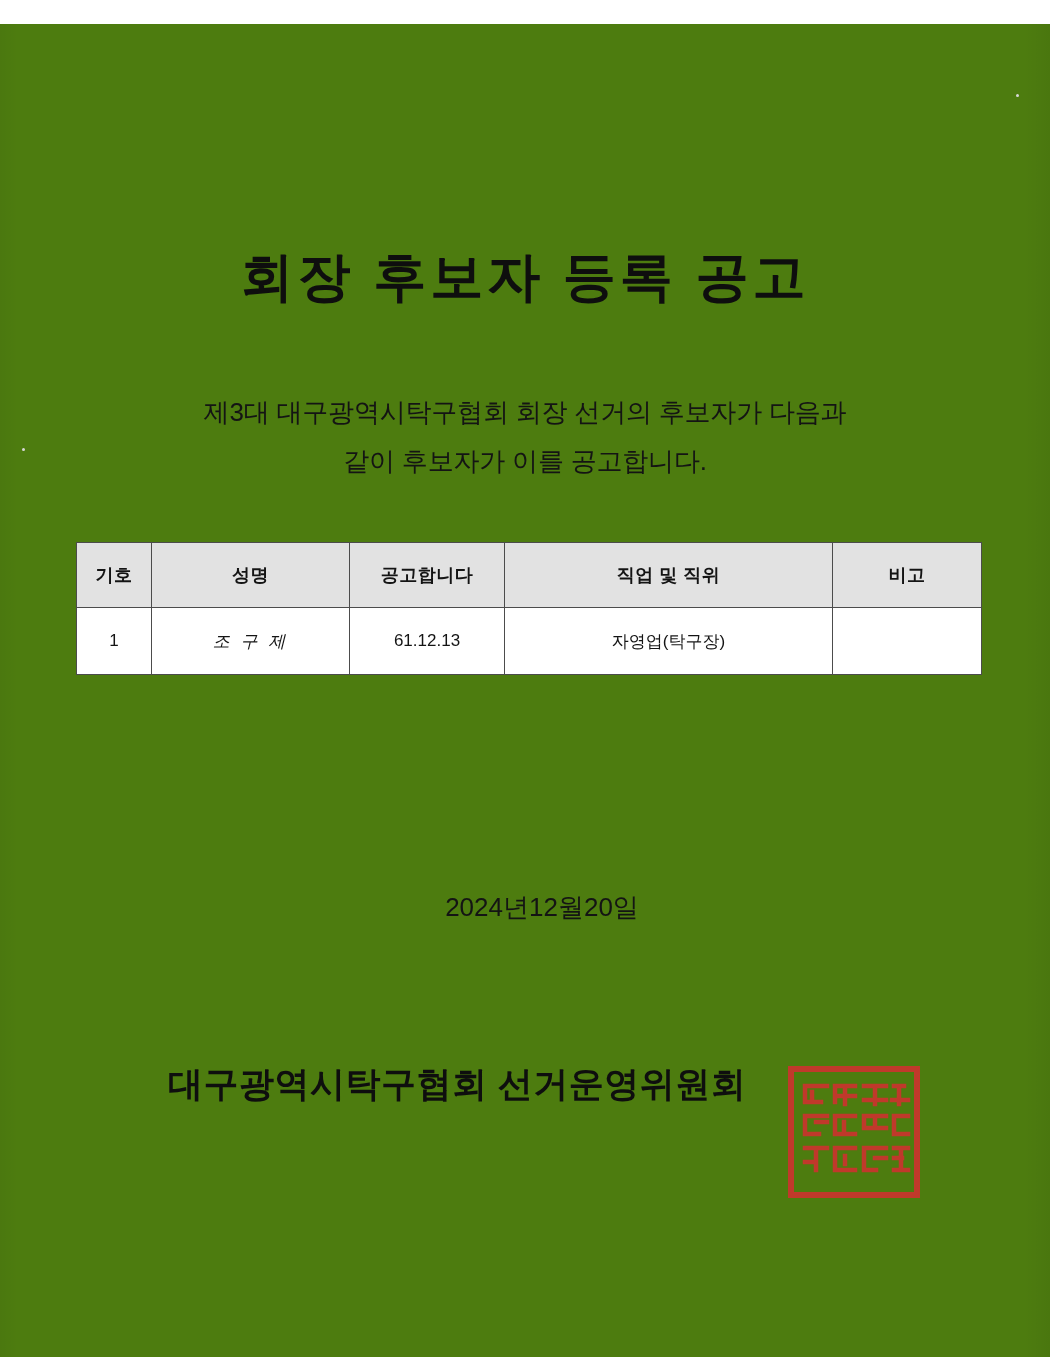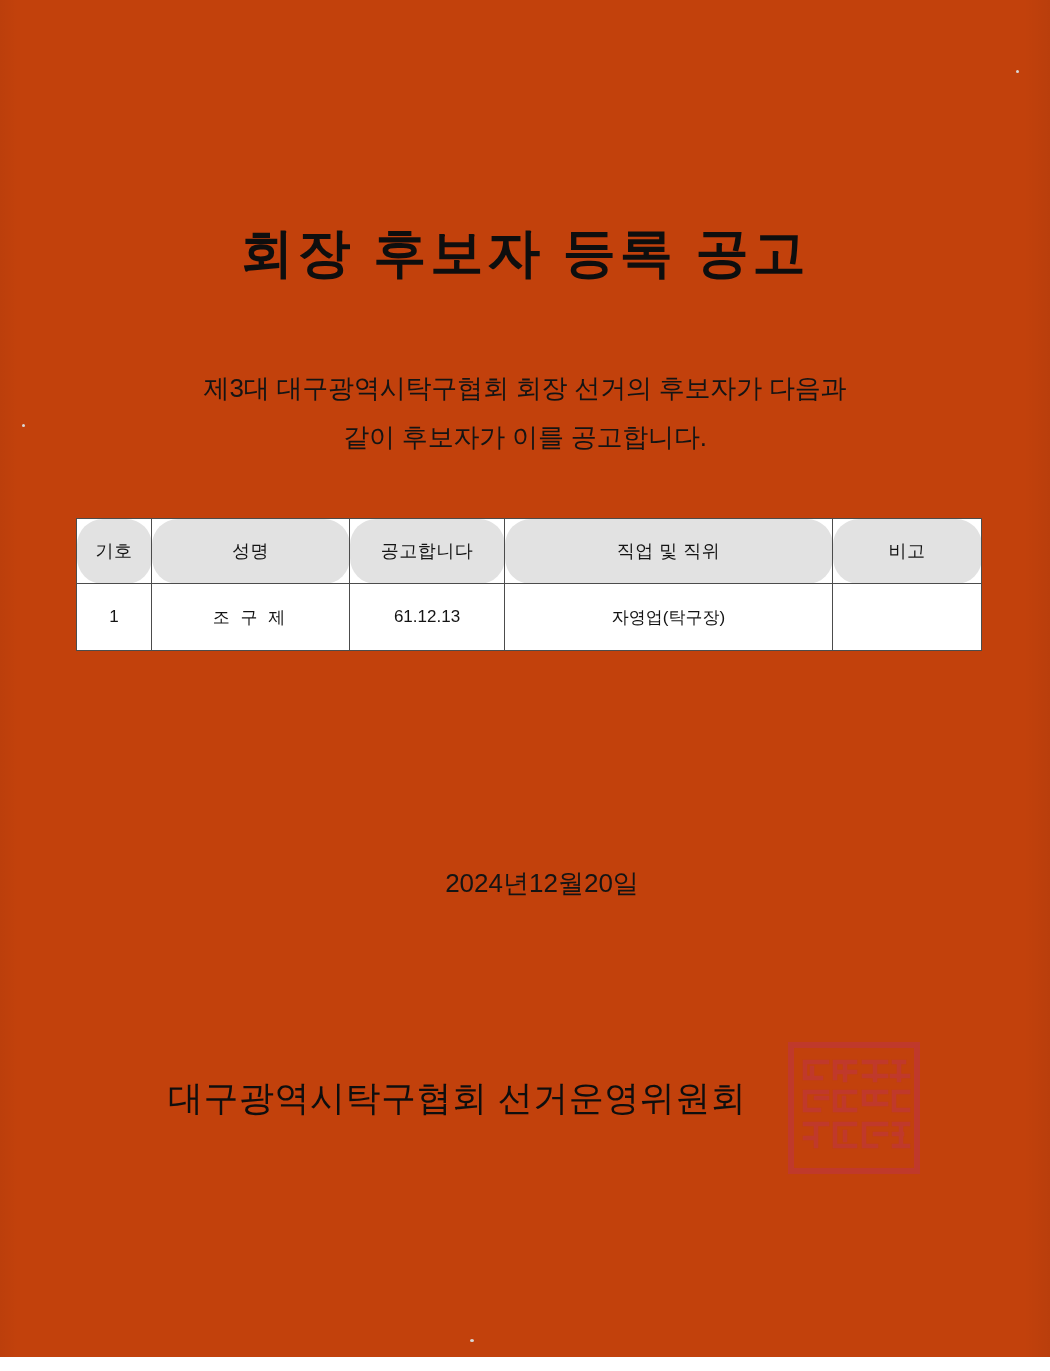--- a/index.html
+++ b/index.html
@@ -12,21 +12,22 @@
     height: 1371px;
     position: relative;
     font-family: "Liberation Sans", "DejaVu Sans", sans-serif;
     color: #111111;
     overflow: hidden;
   }
 
   .page {
     position: absolute;
     inset: 0;
-    background: #c2410c;
+    background: #4d7c0f;
+    margin-top: 24px;
   }
 
   
   .edge-shade-right {
     position: absolute;
     top: 0; right: 0;
     width: 26px; height: 100%;
     background: linear-gradient(to left, rgba(0,0,0,0.045), rgba(0,0,0,0));
     pointer-events: none;
   }
@@ -83,58 +84,57 @@
   table.candidates th,
   table.candidates td {
     border: 1px solid #4c4c4c;
     text-align: center;
     vertical-align: middle;
     color: #141414;
   }
   table.candidates th {
     background: #e2e2e2;
     font-size: 18px;
-    font-weight: 400;
+    font-weight: 700;
     height: 62px;
     letter-spacing: 0.5px;
-    border-radius: 26px;
   }
   table.candidates td {
     background: #ffffff;
     font-size: 17px;
     font-weight: 400;
     height: 64px;
   }
   td.col-no, th.col-no { width: 72px; }
   td.col-name, th.col-name { width: 195px; }
   td.col-birth, th.col-birth { width: 152px; }
   td.col-job, th.col-job { width: 325px; }
   td.col-note, th.col-note { width: 146px; }
 
-  td.col-name { letter-spacing: 3px; }
+  td.col-name { letter-spacing: 3px; font-style: italic; }
   td.col-birth { font-size: 16.5px; }
   td.col-job { font-size: 16.5px; }
 
   .doc-date {
     position: absolute;
     top: 866px;
     left: 17px;
     width: 100%;
     text-align: center;
     font-size: 26px;
     color: #141414;
     letter-spacing: 0px;
   }
 
   .issuer {
     position: absolute;
-    top: 1075px;
+    top: 1037px;
     left: 168px;
     font-size: 35px;
-    font-weight: 400;
+    font-weight: 700;
     letter-spacing: 0.5px;
     color: #0e0e0e;
   }
 
   
   .seal {
     position: absolute;
     top: 1042px;
     left: 788px;
     width: 132px;

